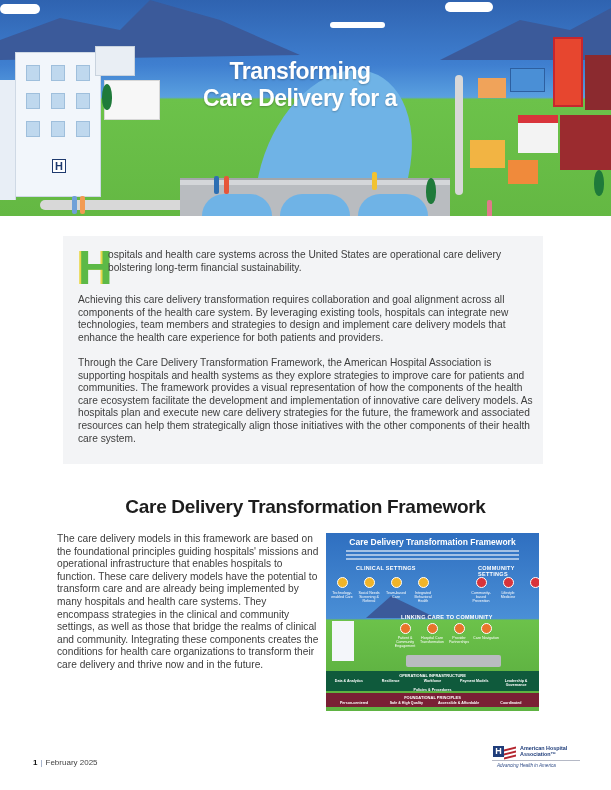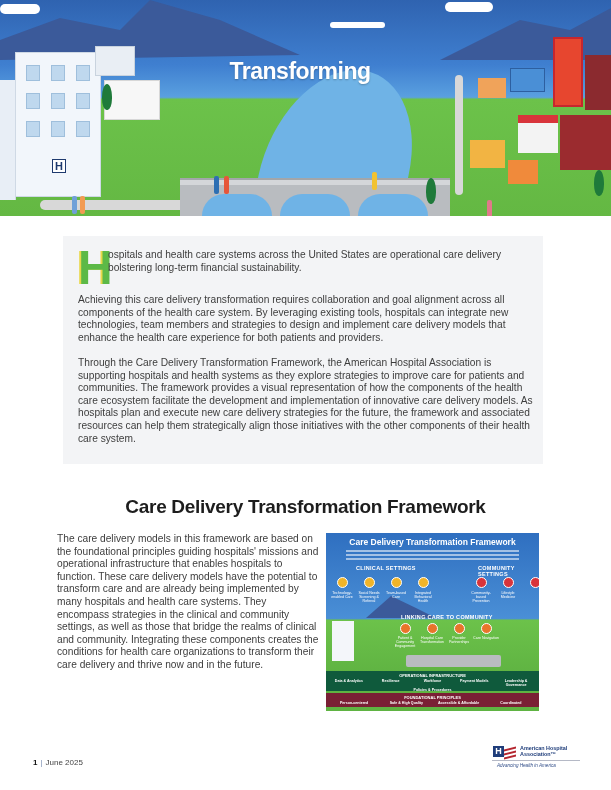--- a/index.html
+++ b/index.html
@@ -120,20 +120,21 @@
 
   <div class="person" style="left:72px;top:196px;background:#6fa0d8;"></div>
   <div class="person" style="left:80px;top:196px;background:#f29b52;"></div>
   <div class="person" style="left:214px;top:176px;background:#2e6fb3;"></div>
   <div class="person" style="left:224px;top:176px;background:#e6563a;"></div>
   <div class="person" style="left:372px;top:172px;background:#f2c230;"></div>
   <div class="person" style="left:487px;top:200px;background:#e0798a;"></div>
 
   <div class="hero-title">
     <div>Transforming</div>
+    <div>Care Delivery for a</div>
   </div>
 </div>
 
 <div class="intro">
   <div class="dropcap">H</div>
   <p class="p1">
     <span class="line">ospitals and health care systems across the United States are operational care delivery</span>
     <span class="line">bolstering long-term financial sustainability.</span>
   </p>
   <p style="top:58px;width:455px;">Achieving this care delivery transformation requires collaboration and goal alignment across all components of the health care system. By leveraging existing tools, hospitals can integrate new technologies, team members and strategies to design and implement care delivery models that enhance the health care experience for both patients and providers.</p>
@@ -201,21 +202,21 @@
     <div class="row">
       <span>Person-centered</span>
       <span>Safe &amp; High Quality</span>
       <span>Accessible &amp; Affordable</span>
       <span>Coordinated</span>
     </div>
   </div>
 </div>
 
 <div class="footer-page">
-  <b>1</b><span class="sep">|</span><span>June 2025</span>
+  <b>1</b><span class="sep">|</span><span>February 2025</span>
 </div>
 
 <div class="logo">
   <div class="logo-mark">H</div>
   <div class="logo-flag" style="top:3px;"></div>
   <div class="logo-flag" style="top:7px;"></div>
   <div class="logo-flag" style="top:11px;"></div>
   <div class="logo-name">
     <div>American Hospital</div>
     <div>Association™</div>

